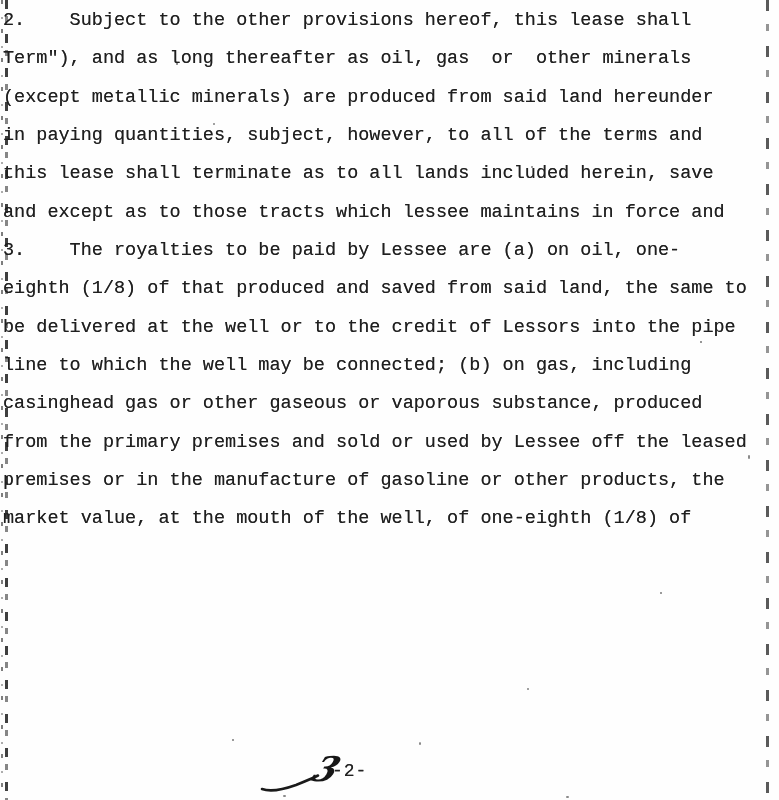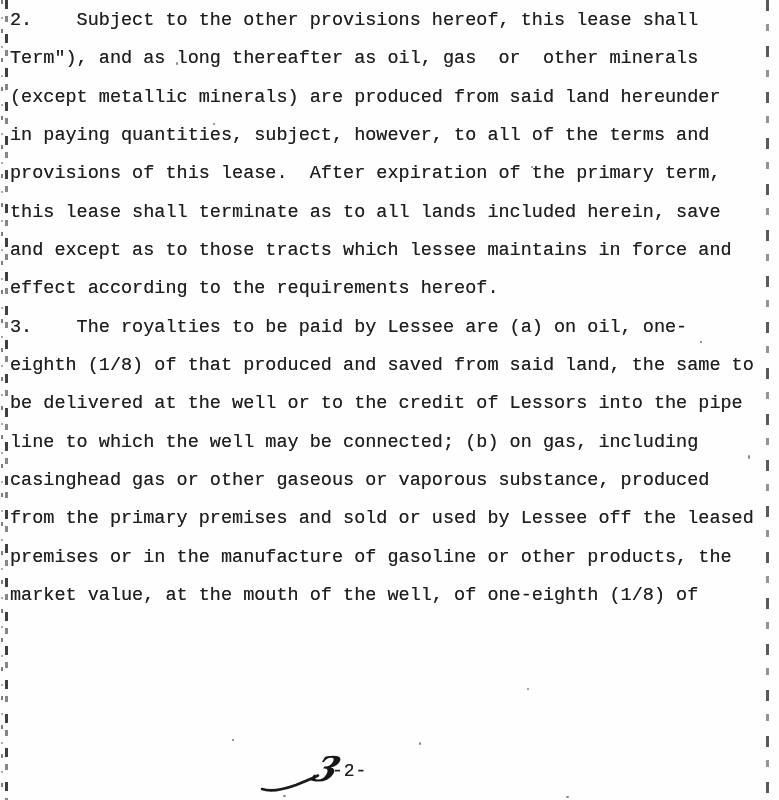--- a/index.html
+++ b/index.html
@@ -48,21 +48,21 @@
     background: repeating-linear-gradient(
       to bottom,
       rgba(20,20,20,0.7) 0px, rgba(20,20,20,0.7) 11px,
       transparent 11px, transparent 24px,
       rgba(20,20,20,0.45) 24px, rgba(20,20,20,0.45) 31px,
       transparent 31px, transparent 46px);
   }
   
   .doc-lines {
     position: absolute;
-    left: 10px;
+    left: 3px;
     top: 2px;
     width: 766px;
   }
   .doc-line {
     white-space: pre;
     font-size: 18.5px;
     line-height: 38.35px;
     height: 38.35px;
     letter-spacing: 0px;
     color: #1f1f1f;
@@ -111,24 +111,22 @@
 
   <div class="edge-line edge-left-outer"></div>
   <div class="edge-line edge-left-inner"></div>
   <div class="edge-line edge-right"></div>
 
   <div class="doc-lines">
     <div class="doc-line">2.    Subject to the other provisions hereof, this lease shall</div>
     <div class="doc-line">Term"), and as long thereafter as oil, gas  or  other minerals</div>
     <div class="doc-line">(except metallic minerals) are produced from said land hereunder</div>
     <div class="doc-line">in paying quantities, subject, however, to all of the terms and</div>
-    <div class="doc-line">provisions of this lease.  After expiration of the primary term,</div>
     <div class="doc-line">this lease shall terminate as to all lands included herein, save</div>
     <div class="doc-line">and except as to those tracts which lessee maintains in force and</div>
-    <div class="doc-line">effect according to the requirements hereof.</div>
     <div class="doc-line">3.    The royalties to be paid by Lessee are (a) on oil, one-</div>
     <div class="doc-line">eighth (1/8) of that produced and saved from said land, the same to</div>
     <div class="doc-line">be delivered at the well or to the credit of Lessors into the pipe</div>
     <div class="doc-line">line to which the well may be connected; (b) on gas, including</div>
     <div class="doc-line">casinghead gas or other gaseous or vaporous substance, produced</div>
     <div class="doc-line">from the primary premises and sold or used by Lessee off the leased</div>
     <div class="doc-line">premises or in the manufacture of gasoline or other products, the</div>
     <div class="doc-line">market value, at the mouth of the well, of one-eighth (1/8) of</div>
   </div>
 

